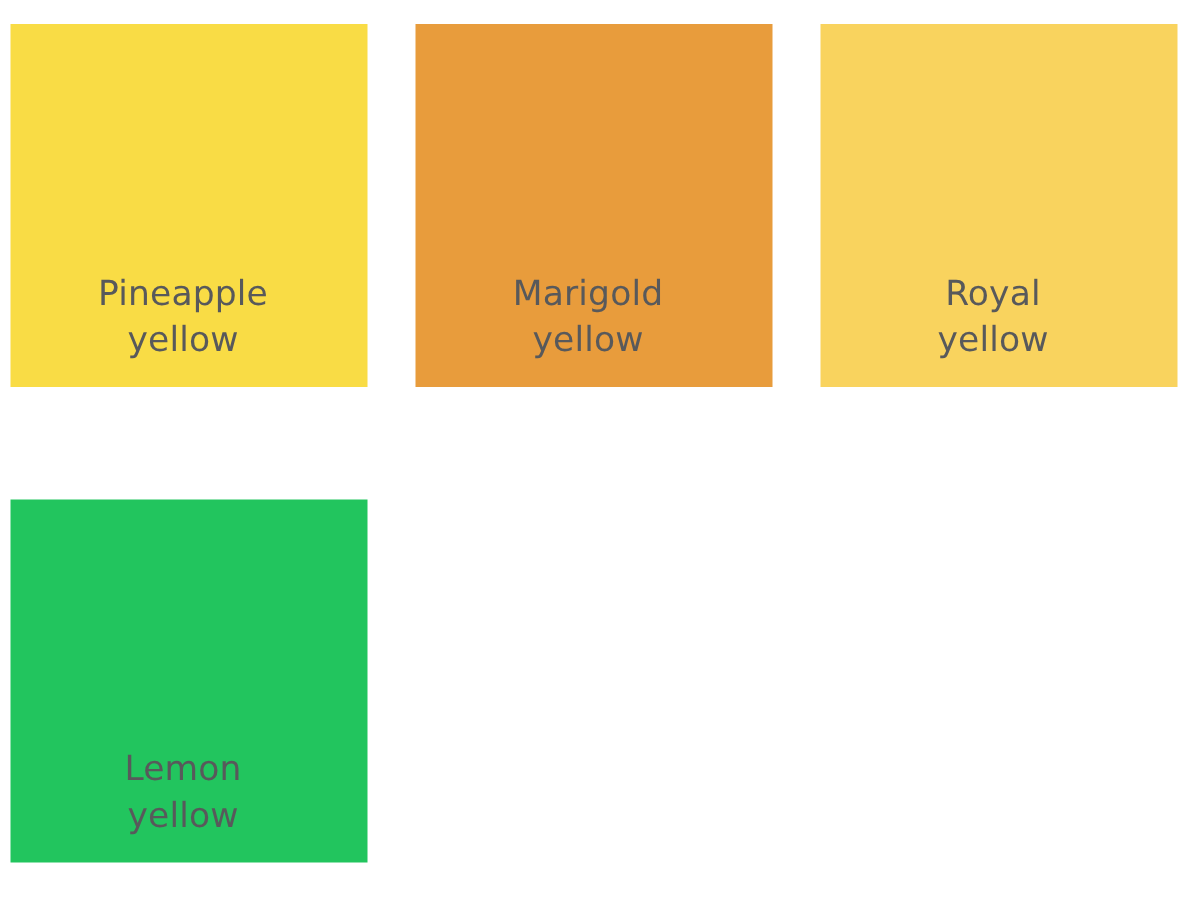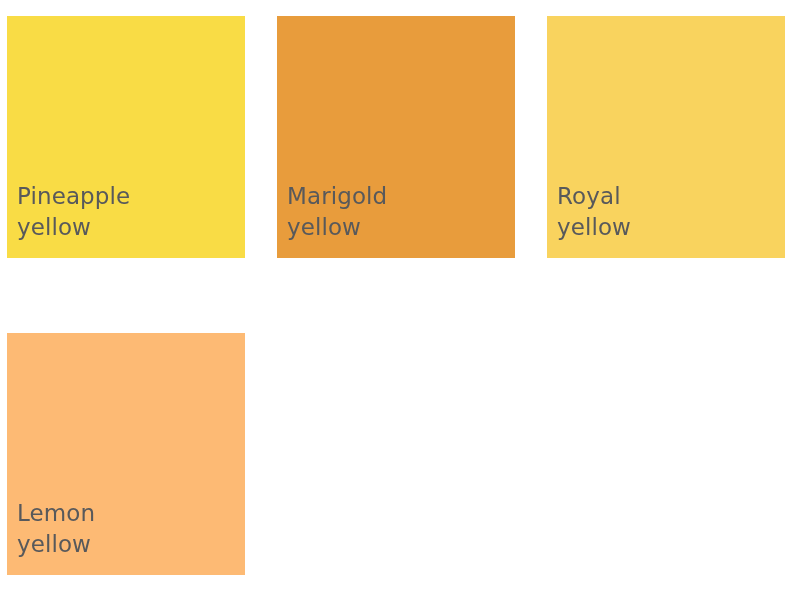--- a/index.html
+++ b/index.html
@@ -55,39 +55,40 @@
     word-break: normal;
   }
 
   
   .swatch.align-left .swatch-label {
     text-align: left;
   }
 
   
   .swatch.align-center .swatch-label {
-    padding-left: 10px;
+    text-align: center;
+    padding-left: 2px;
     padding-right: 10px;
   }
 </style>
 </head>
 <body>
 
 <div id="swatch-board">
   <div class="swatch-grid">
       <div class="swatch align-center" style="background: rgb(249, 220, 69);">
         <div class="swatch-label" style="color: rgb(88, 89, 91);">Pineapple
 yellow</div>
       </div>
       <div class="swatch align-center" style="background: rgb(232, 156, 60);">
         <div class="swatch-label" style="color: rgb(88, 89, 91); margin-top: 44px;">Marigold
 yellow</div>
       </div>
       <div class="swatch align-center" style="background: rgb(249, 211, 94);">
         <div class="swatch-label" style="color: rgb(88, 89, 91); margin-top: 32px;">Royal
 yellow</div>
       </div>
-      <div class="swatch align-center" style="background: #fdba74;">
+      <div class="swatch align-center" style="background: #22c55e;">
         <div class="swatch-label" style="color: rgb(88, 89, 91);">Lemon
 yellow</div>
       </div>
     </div>
 </div>
 
 </body></html>

